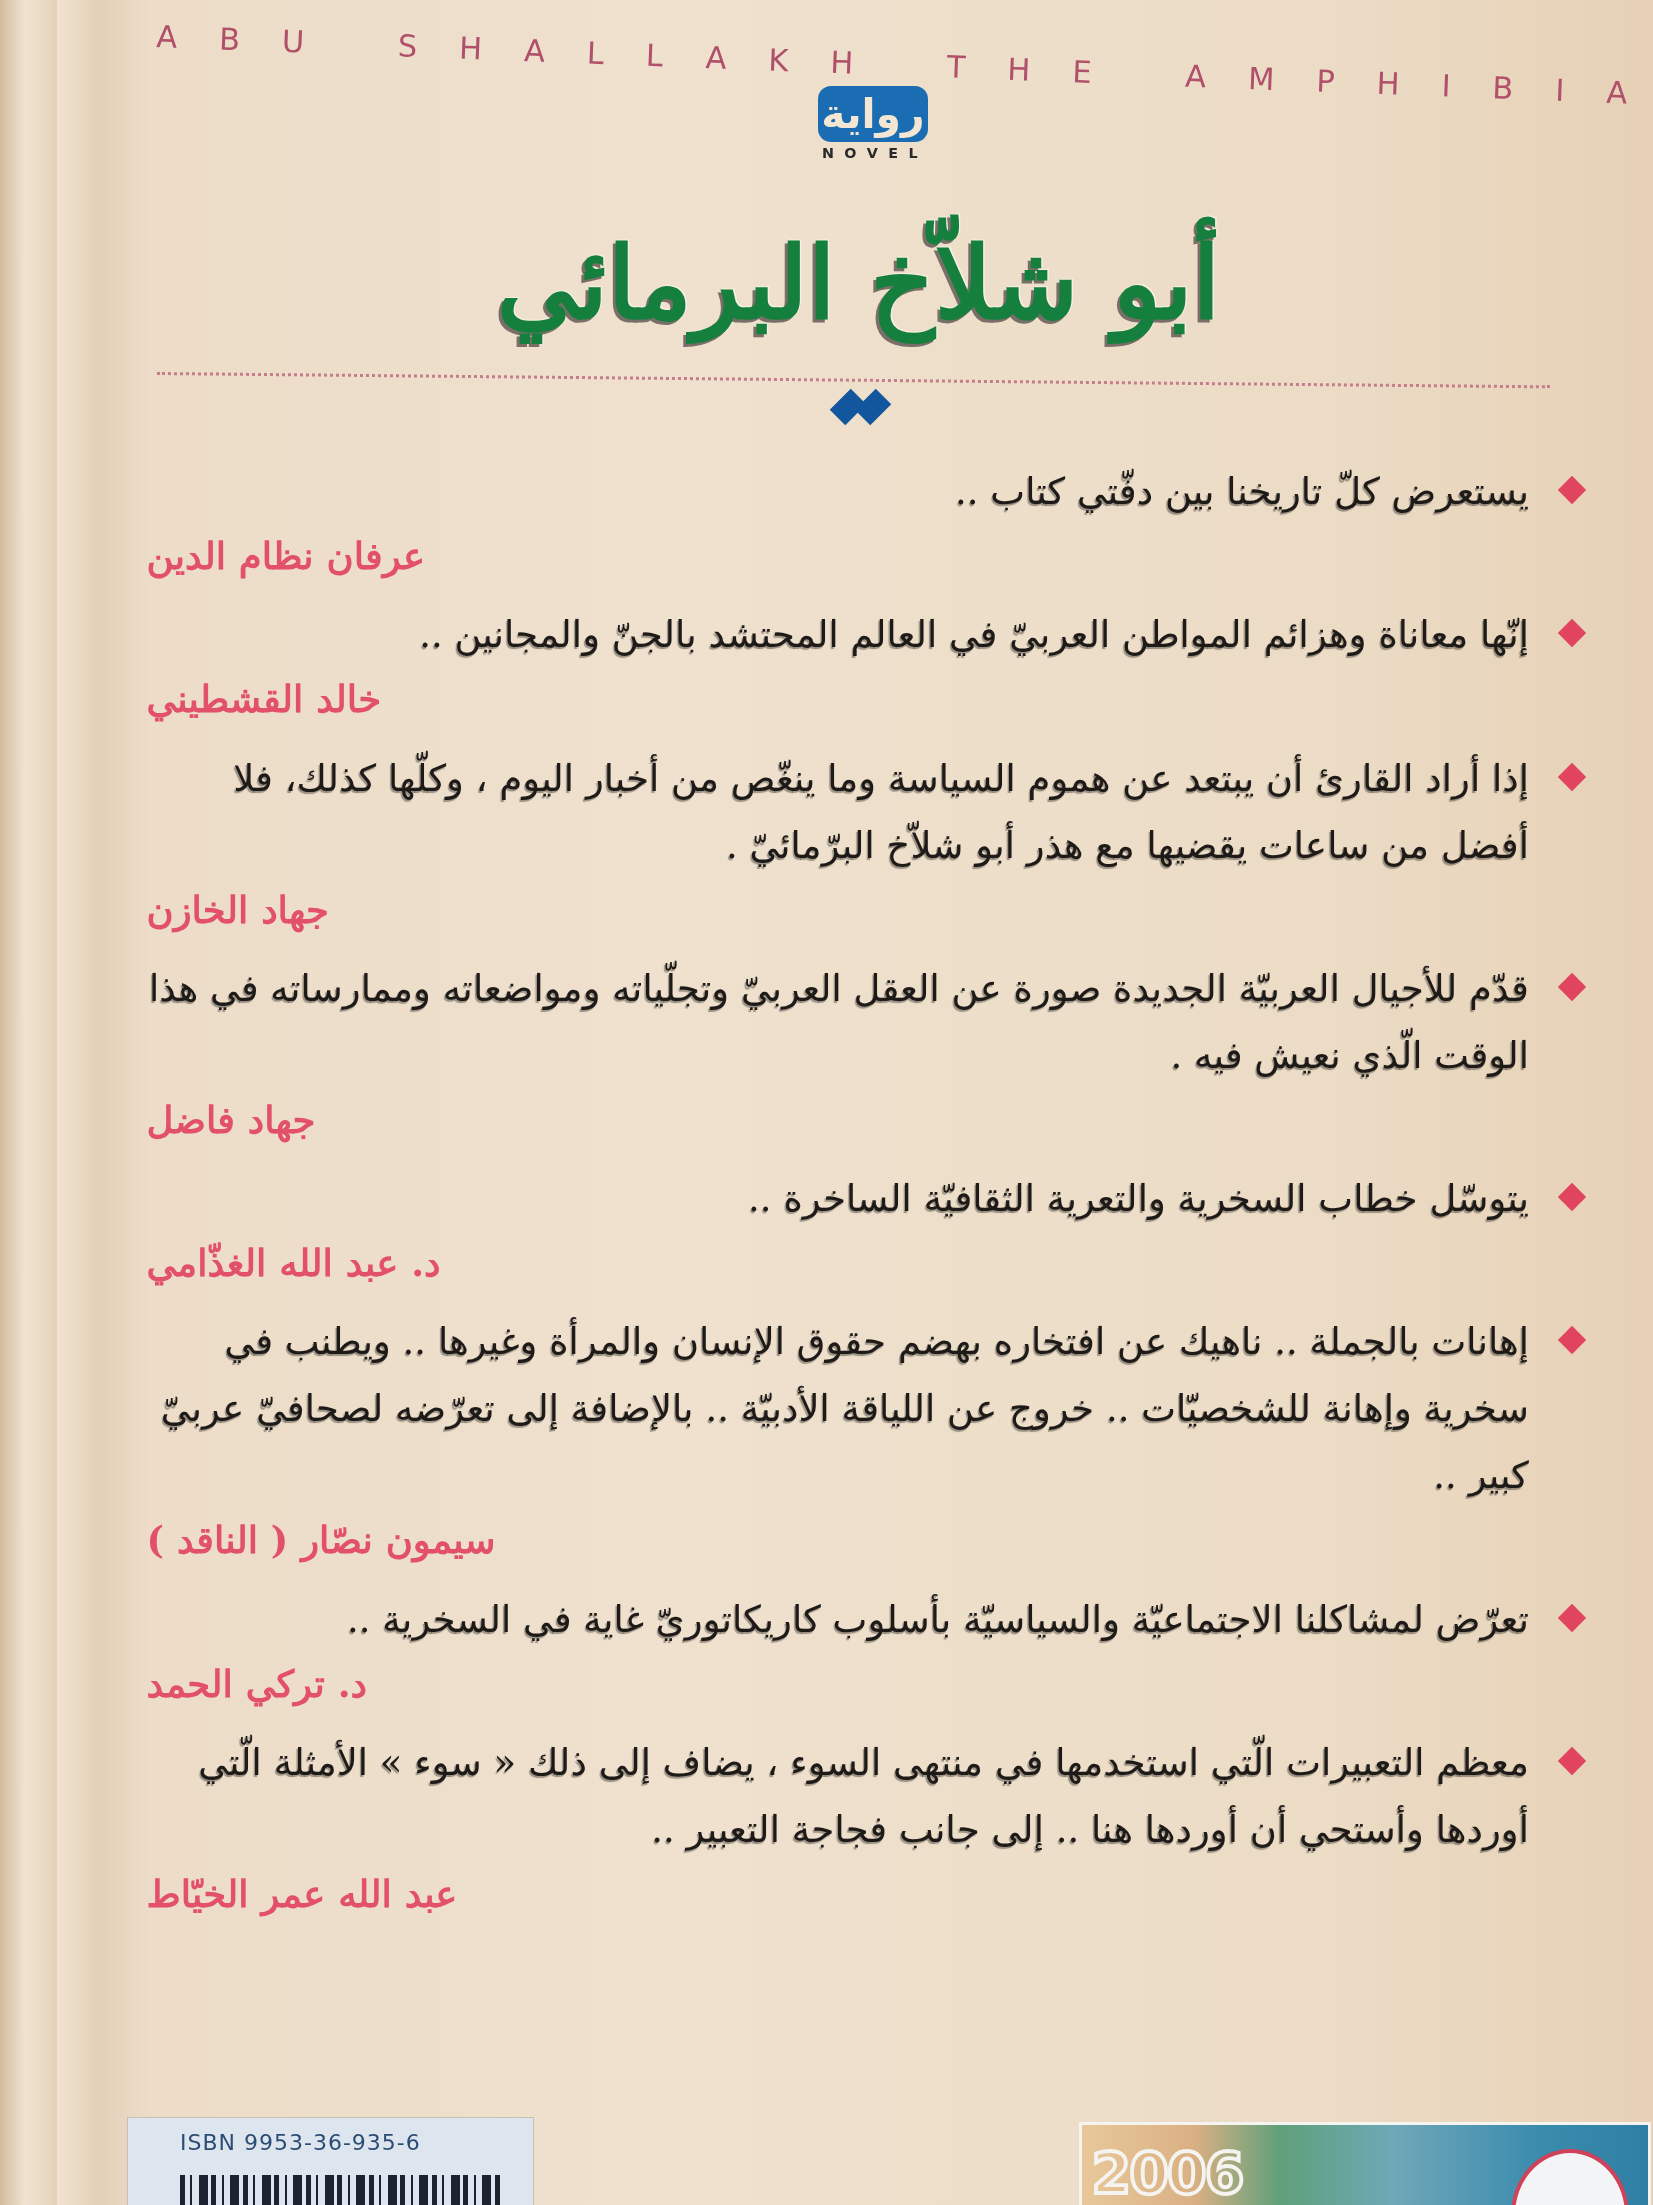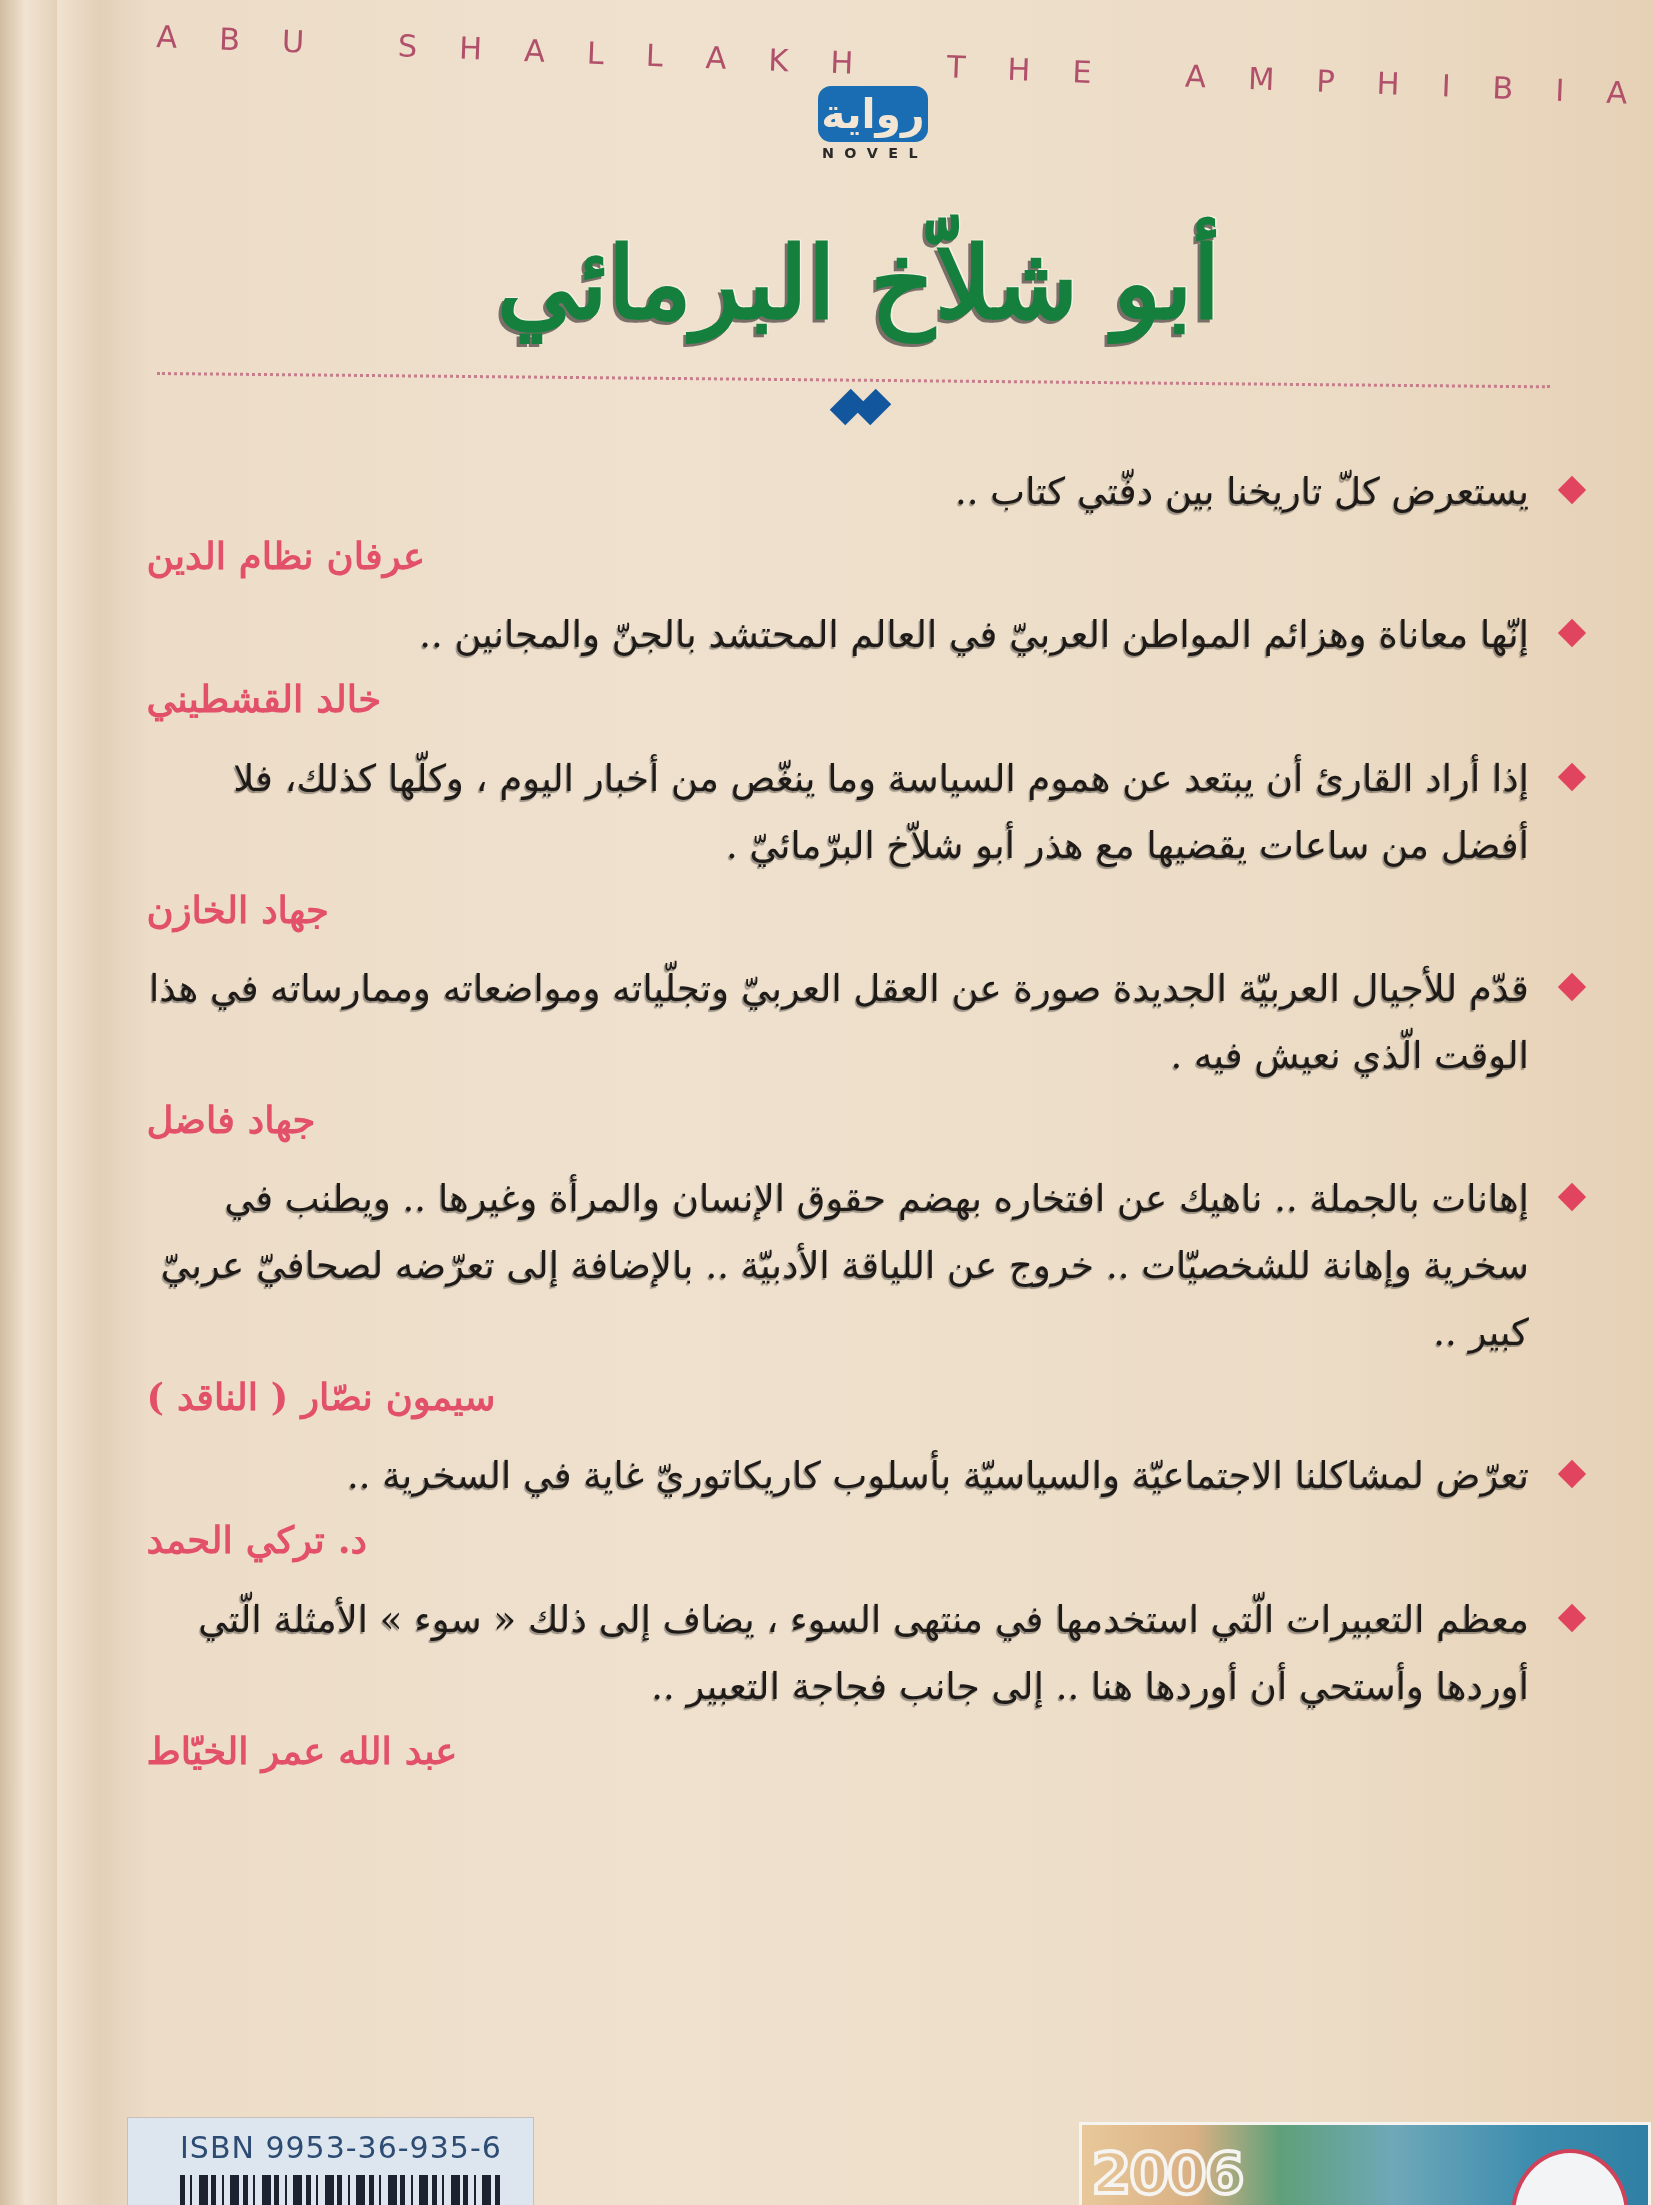--- a/index.html
+++ b/index.html
@@ -147,21 +147,21 @@
       width: 405px;
       height: 95px;
       background: #dde6ef;
       box-shadow: 0 0 0 1px #c8c0b6;
     }
     .isbn-text {
       position: absolute;
       left: 52px;
       top: 12.4px;
       font-family: "DejaVu Sans", sans-serif;
-      font-size: 30px;
+      font-size: 22px;
       color: #2d4c74;
       letter-spacing: 1px;
     }
     .barcode {
       position: absolute;
       left: 52px;
       top: 57px;
       width: 324px;
       height: 43px;
       background: repeating-linear-gradient(90deg, #1c2230 0 4.8px, #dde6ef 4.8px 10.5px, #1c2230 10.5px 12.4px, #dde6ef 12.4px 19px, #1c2230 19px 28px, #dde6ef 28px 31.5px);
@@ -246,20 +246,27 @@
     </div>
 
     <div class="entry">
       <div class="quote">
         <span class="bullet"></span>
         <span>قدّم للأجيال العربيّة الجديدة صورة عن العقل العربيّ وتجلّياته ومواضعاته وممارساته في هذا الوقت الّذي نعيش فيه .</span>
       </div>
       <div class="author">جهاد فاضل</div>
     </div>
 
+    <div class="entry">
+      <div class="quote">
+        <span class="bullet"></span>
+        <span>يتوسّل خطاب السخرية والتعرية الثقافيّة الساخرة ..</span>
+      </div>
+      <div class="author">د. عبد الله الغذّامي</div>
+    </div>
 
     <div class="entry">
       <div class="quote">
         <span class="bullet"></span>
         <span>إهانات بالجملة .. ناهيك عن افتخاره بهضم حقوق الإنسان والمرأة وغيرها .. ويطنب في سخرية وإهانة للشخصيّات .. خروج عن اللياقة الأدبيّة .. بالإضافة إلى تعرّضه لصحافيّ عربيّ كبير ..</span>
       </div>
       <div class="author">سيمون نصّار ( الناقد )</div>
     </div>
 
     <div class="entry">

